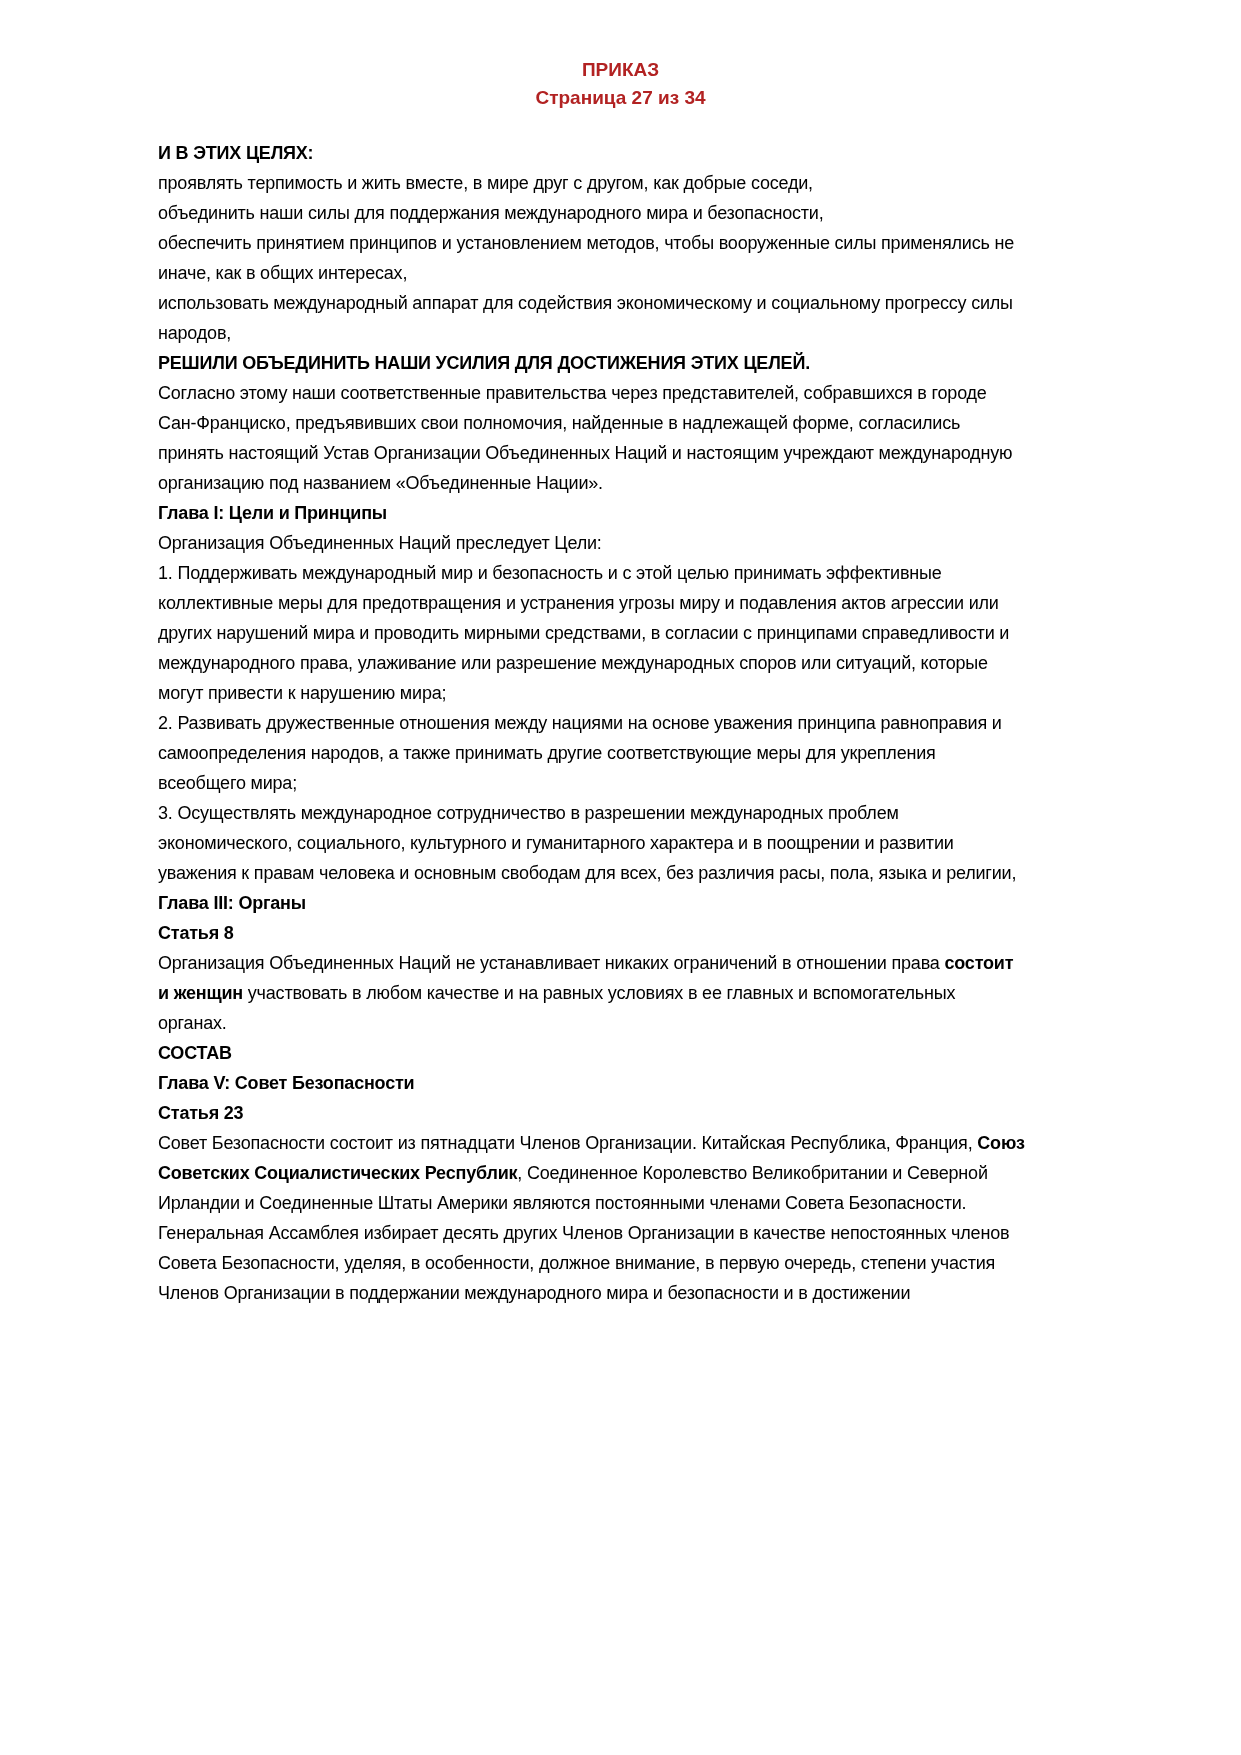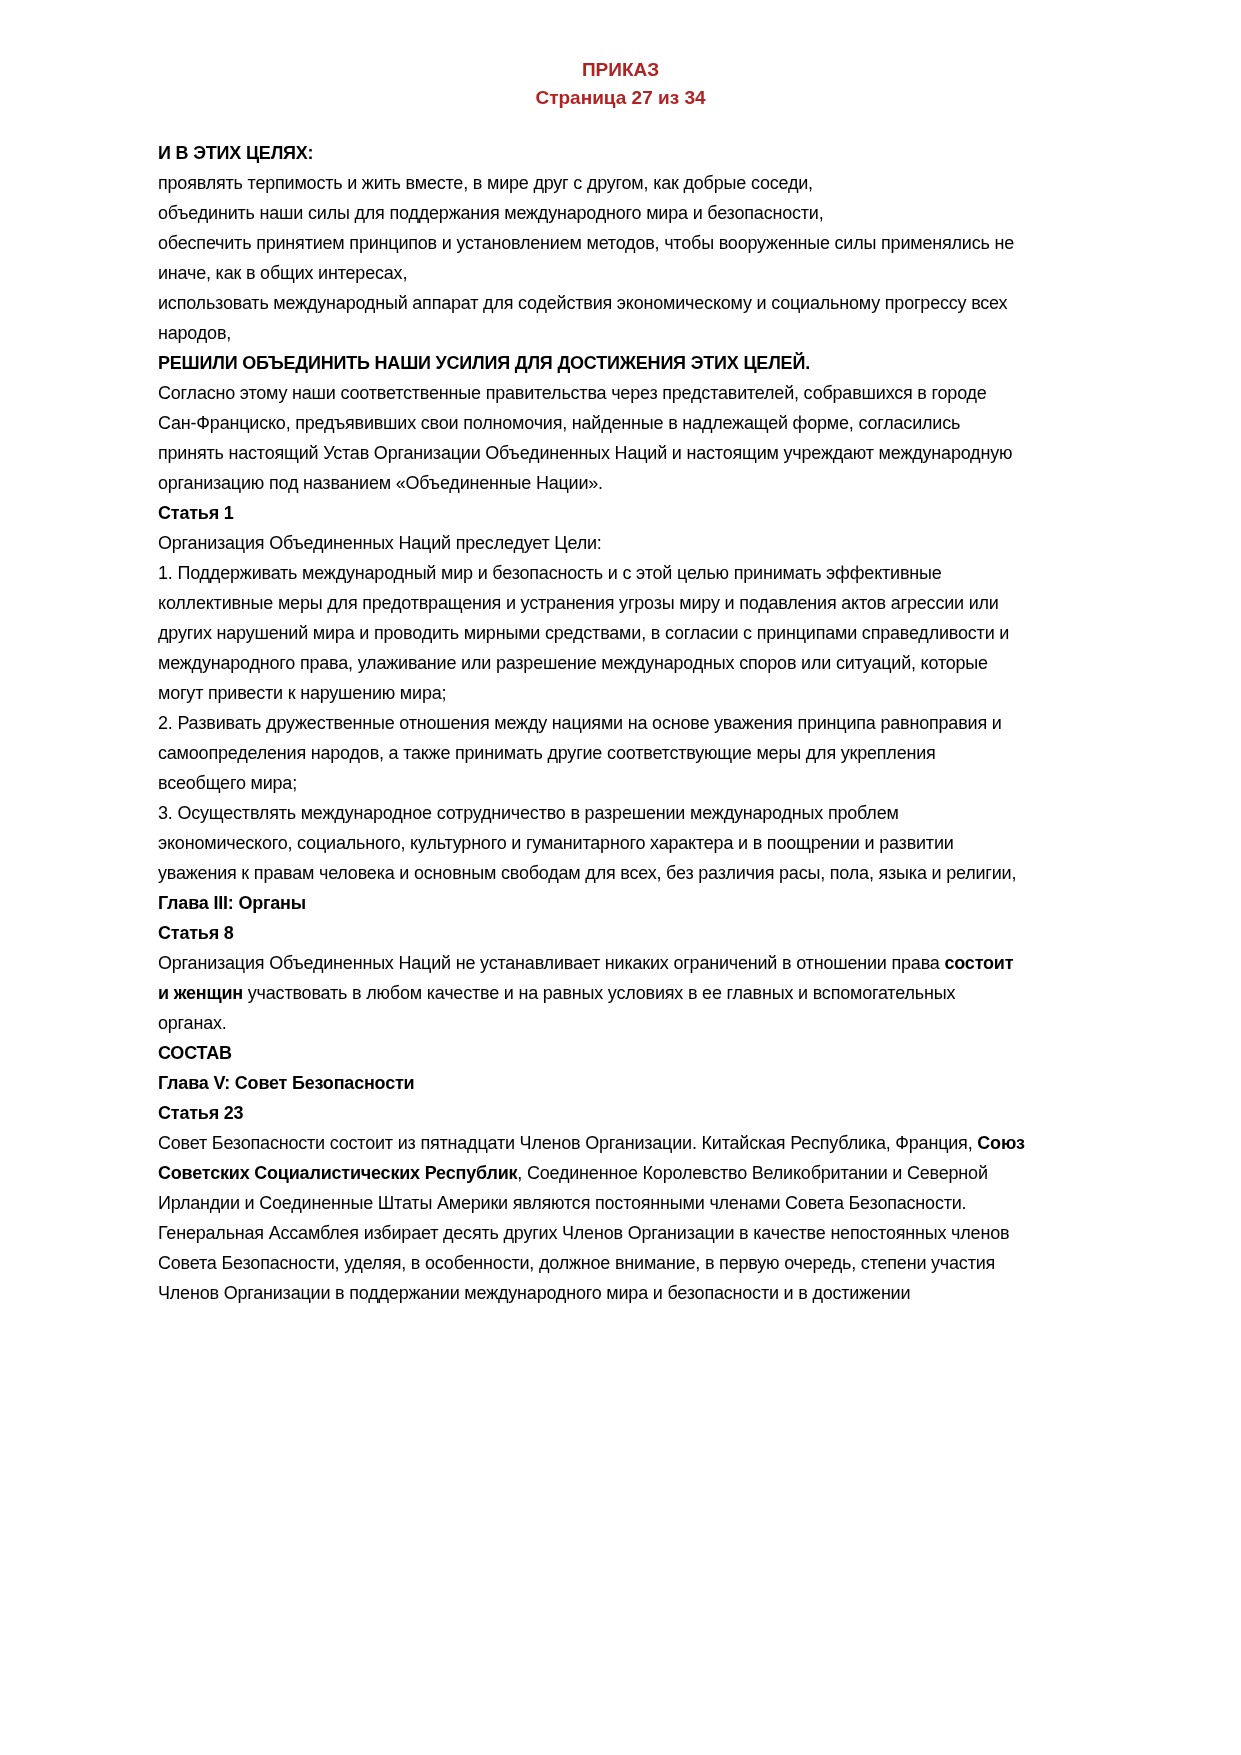--- a/index.html
+++ b/index.html
@@ -58,24 +58,24 @@
   <div class="doc-header">
     <div>ПРИКАЗ</div>
     <div>Страница 27 из 34</div>
   </div>
 
   <div class="doc-body">
     <h1 class="h-major">И В ЭТИХ ЦЕЛЯХ:</h1>
     <p>проявлять терпимость и жить вместе, в мире друг с другом, как добрые соседи,</p>
     <p>объединить наши силы для поддержания международного мира и безопасности,</p>
     <p>обеспечить принятием принципов и установлением методов, чтобы вооруженные силы применялись не иначе, как в общих интересах,</p>
-    <p>использовать международный аппарат для содействия экономическому и социальному прогрессу всех народов,</p>
+    <p>использовать международный аппарат для содействия экономическому и социальному прогрессу силы народов,</p>
     <h1 class="h-major">РЕШИЛИ ОБЪЕДИНИТЬ НАШИ УСИЛИЯ ДЛЯ ДОСТИЖЕНИЯ ЭТИХ ЦЕЛЕЙ.</h1>
     <p>Согласно этому наши соответственные правительства через представителей, собравшихся в городе Сан-Франциско, предъявивших свои полномочия, найденные в надлежащей форме, согласились принять настоящий Устав Организации Объединенных Наций и настоящим учреждают международную организацию под названием «Объединенные Нации».</p>
-    <h2 class="h">Статья 1</h2>
+    <h2 class="h">Глава I: Цели и Принципы</h2>
     <p>Организация Объединенных Наций преследует Цели:</p>
     <p>1. Поддерживать международный мир и безопасность и с этой целью принимать эффективные коллективные меры для предотвращения и устранения угрозы миру и подавления актов агрессии или других нарушений мира и проводить мирными средствами, в согласии с принципами справедливости и международного права, улаживание или разрешение международных споров или ситуаций, которые могут привести к нарушению мира;</p>
     <p>2. Развивать дружественные отношения между нациями на основе уважения принципа равноправия и самоопределения народов, а также принимать другие соответствующие меры для укрепления всеобщего мира;</p>
     <p>3. Осуществлять международное сотрудничество в разрешении международных проблем экономического, социального, культурного и гуманитарного характера и в поощрении и развитии уважения к правам человека и основным свободам для всех, без различия расы, пола, языка и религии,</p>
     <h2 class="h">Глава III: Органы</h2>
     <h2 class="h">Статья 8</h2>
     <p><span>Организация Объединенных Наций не устанавливает никаких ограничений в отношении права </span><span class="b">состоит и женщин</span><span> участвовать в любом качестве и на равных условиях в ее главных и вспомогательных органах.</span></p>
     <h2 class="h">СОСТАВ</h2>
     <h2 class="h">Глава V: Совет Безопасности</h2>
     <h2 class="h">Статья 23</h2>

